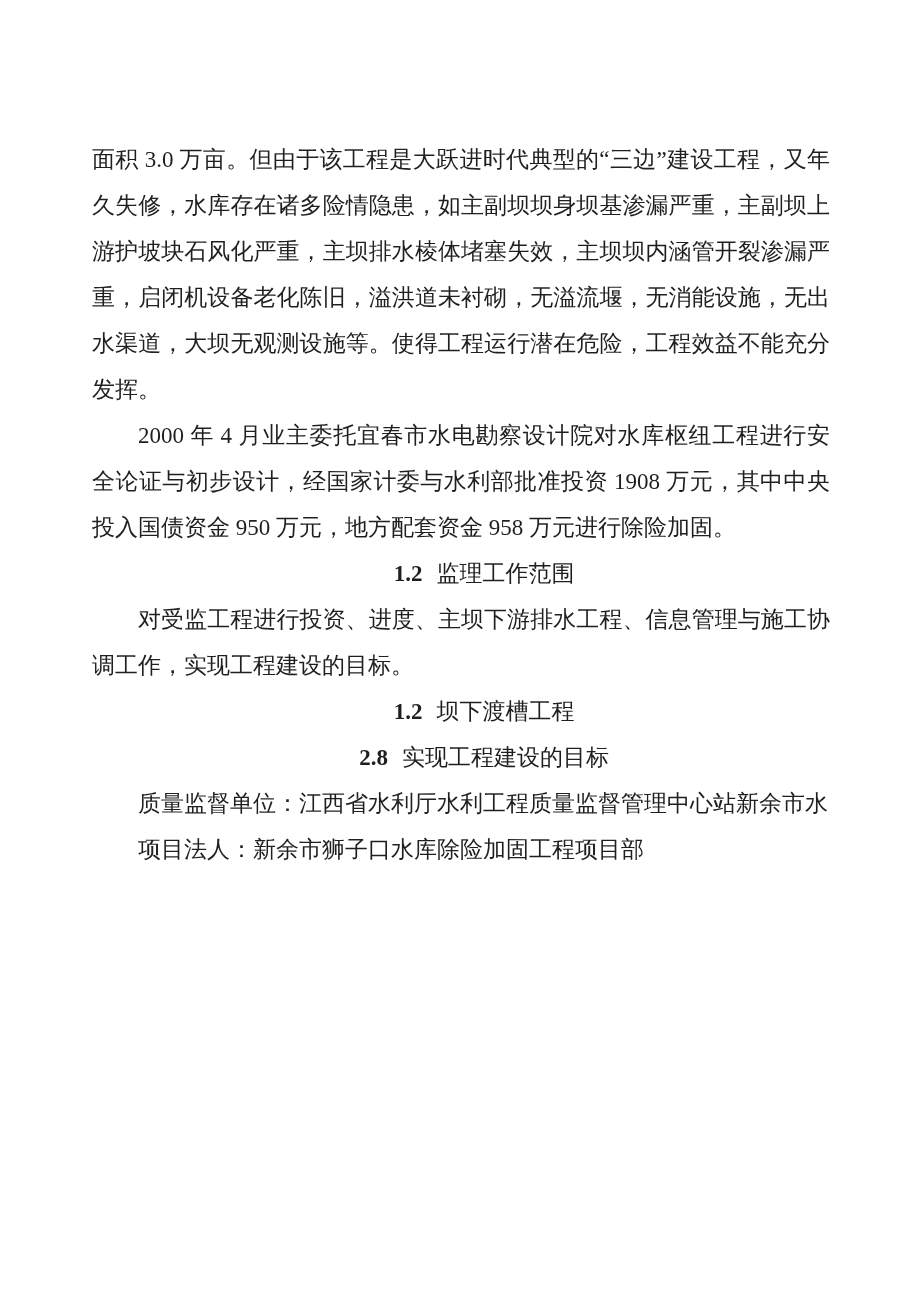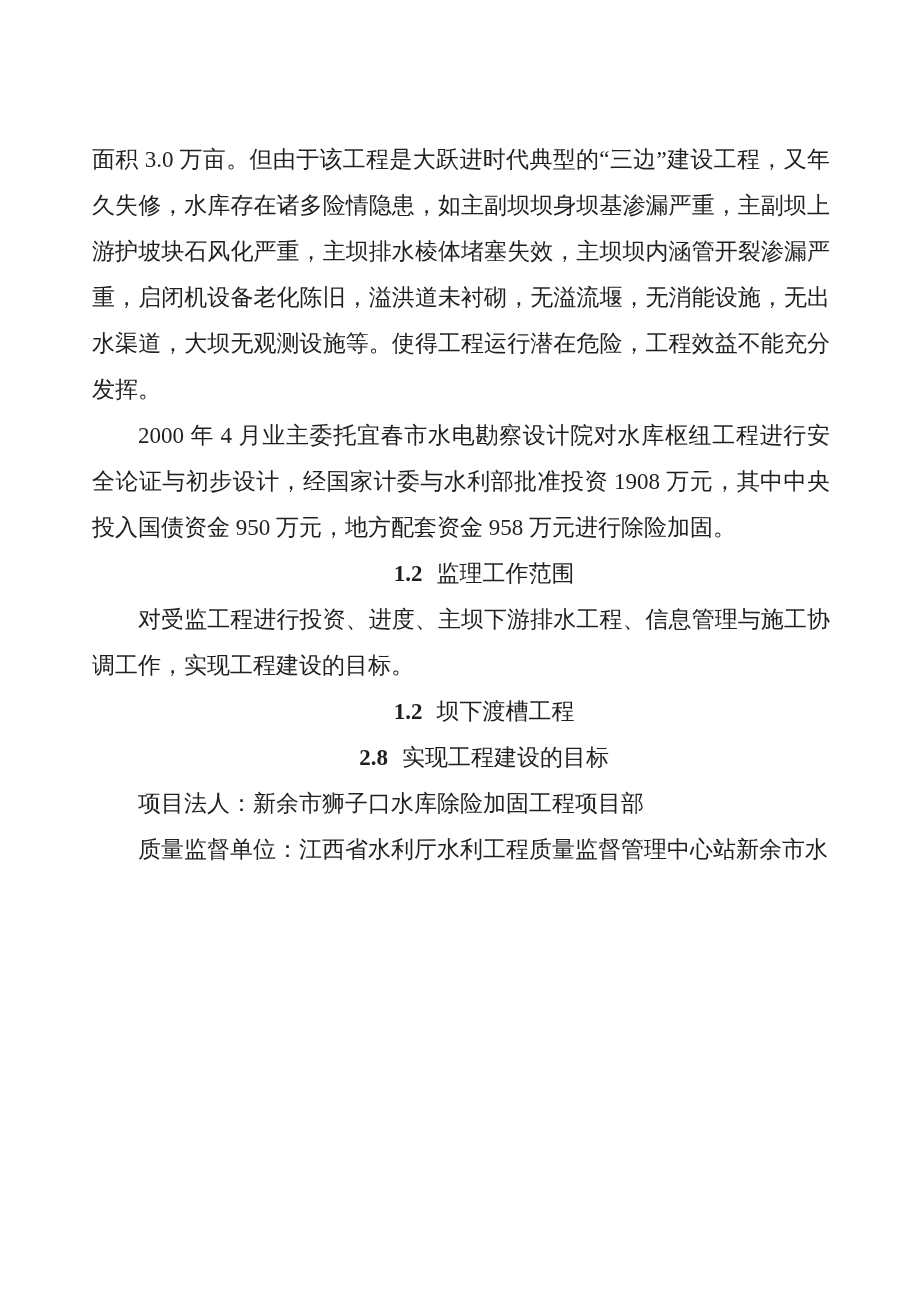--- a/index.html
+++ b/index.html
@@ -61,17 +61,17 @@
 
 
 
   <p class="para indent"><span class="p-text">对受监工程进行投资、进度、主坝下游排水工程、信息管理与施工协调工作，实现工程建设的目标。</span></p>
 
   <p class="para indent heading"><span class="h-num">1.2</span><span class="p-text">坝下渡槽工程</span></p>
 
 
   <p class="para indent heading"><span class="h-num">2.8</span><span class="p-text">实现工程建设的目标</span></p>
 
+  <p class="para indent"><span class="p-text">质量监督单位：江西省水利厅水利工程质量监督管理中心站新余市水</span></p>
+
   <p class="para indent"><span class="p-text">项目法人：新余市狮子口水库除险加固工程项目部</span></p>
-
-  <p class="para indent"><span class="p-text">质量监督单位：江西省水利厅水利工程质量监督管理中心站新余市水</span></p>
 </div>
 </div>
 
 </body></html>

